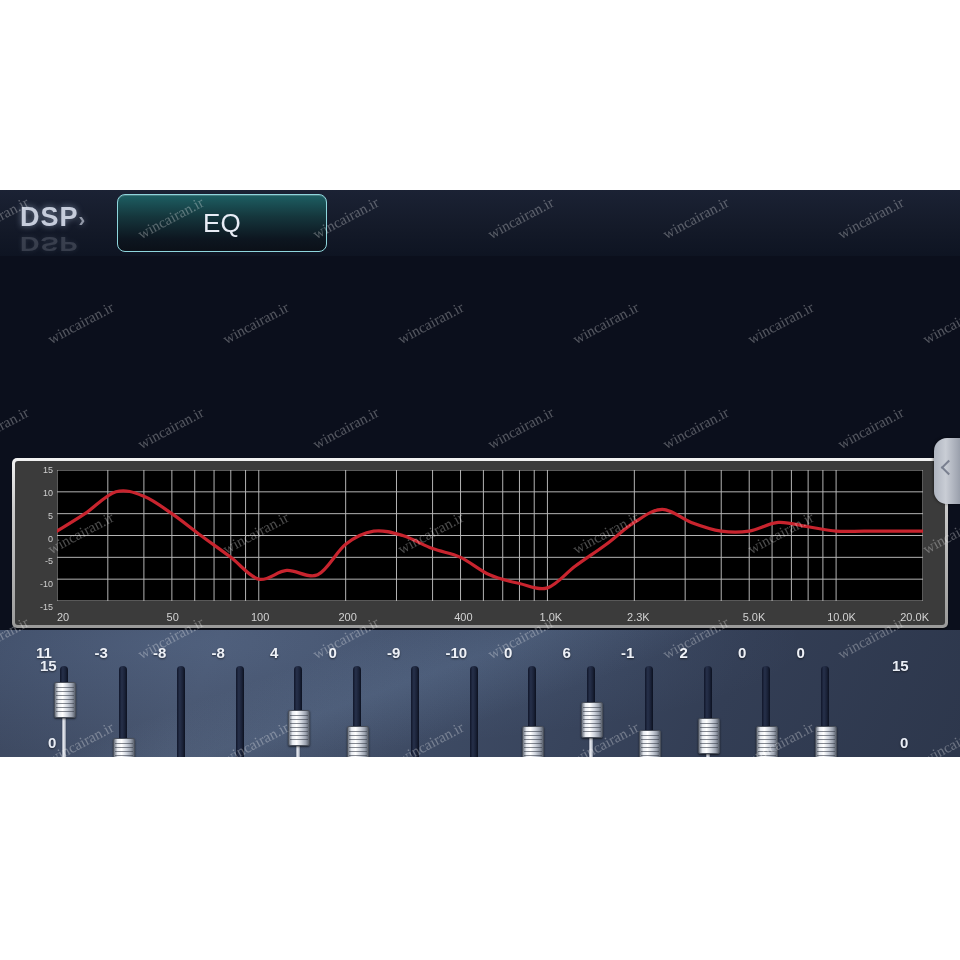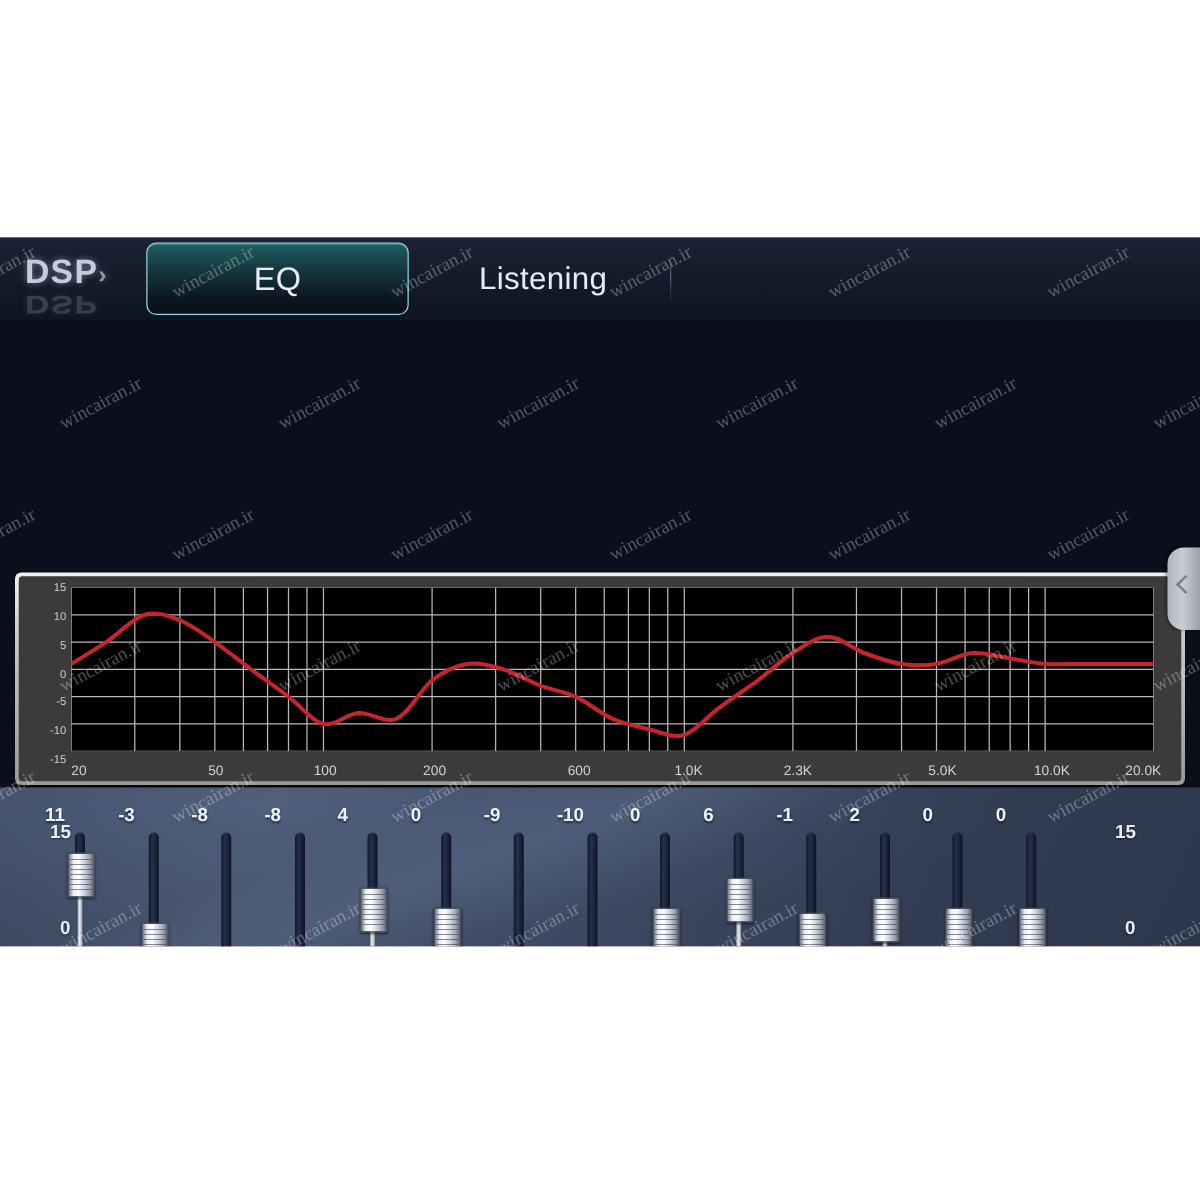--- a/index.html
+++ b/index.html
@@ -144,24 +144,20 @@
 
 <div id="app">
 
   <div id="tabbar">
     <div id="logo">
       <span class="lg">DSP</span>
       <span class="rf">DSP</span>
     </div>
     <div class="tab" id="tab-eq">
       <span>EQ</span>
-    </div>
-    <div class="tab" id="tab-listening">
-      <span>Listening</span>
-      <span class="sep"></span>
     </div>
   </div>
 
   <div id="graphwrap">
     <div id="graph-frame">
       <div id="graph-inner">
         <div id="plot">
           <svg id="plot-svg" viewBox="0 0 872 137" preserveAspectRatio="none">
               <line x1="0.00" y1="0" x2="0.00" y2="137" stroke="#b8b8b8" stroke-width="1"></line>
               <line x1="51.18" y1="0" x2="51.18" y2="137" stroke="#b8b8b8" stroke-width="1"></line>
@@ -208,21 +204,21 @@
             <div class="ylab" style="left: 0px; width: 38px; text-align: right; top: 77.5px; right: auto; margin-right: 0px; position: absolute;">0</div>
             <div class="ylab" style="left: 0px; width: 38px; text-align: right; top: 100.333px; right: auto; margin-right: 0px; position: absolute;">-5</div>
             <div class="ylab" style="left: 0px; width: 38px; text-align: right; top: 123.167px; right: auto; margin-right: 0px; position: absolute;">-10</div>
             <div class="ylab" style="left: 0px; width: 38px; text-align: right; top: 146px; right: auto; margin-right: 0px; position: absolute;">-15</div>
           </div>
         <div id="xlabels">
             <div class="xlab first" style="position: absolute; left: 42px; top: 148px;">20</div>
             <div class="xlab" style="position: absolute; left: 157.668px; top: 148px;">50</div>
             <div class="xlab" style="position: absolute; left: 245.167px; top: 148px;">100</div>
             <div class="xlab" style="position: absolute; left: 332.667px; top: 148px;">200</div>
-            <div class="xlab" style="position: absolute; left: 448.335px; top: 148px;">600</div>
+            <div class="xlab" style="position: absolute; left: 448.335px; top: 148px;">400</div>
             <div class="xlab" style="position: absolute; left: 535.834px; top: 148px;">1.0K</div>
             <div class="xlab" style="position: absolute; left: 623.333px; top: 148px;">2.3K</div>
             <div class="xlab" style="position: absolute; left: 739.001px; top: 148px;">5.0K</div>
             <div class="xlab" style="position: absolute; left: 826.501px; top: 148px;">10.0K</div>
             <div class="xlab last" style="position: absolute; left: 914px; top: 148px;">20.0K</div>
           </div>
       </div>
     </div>
   </div>
 

